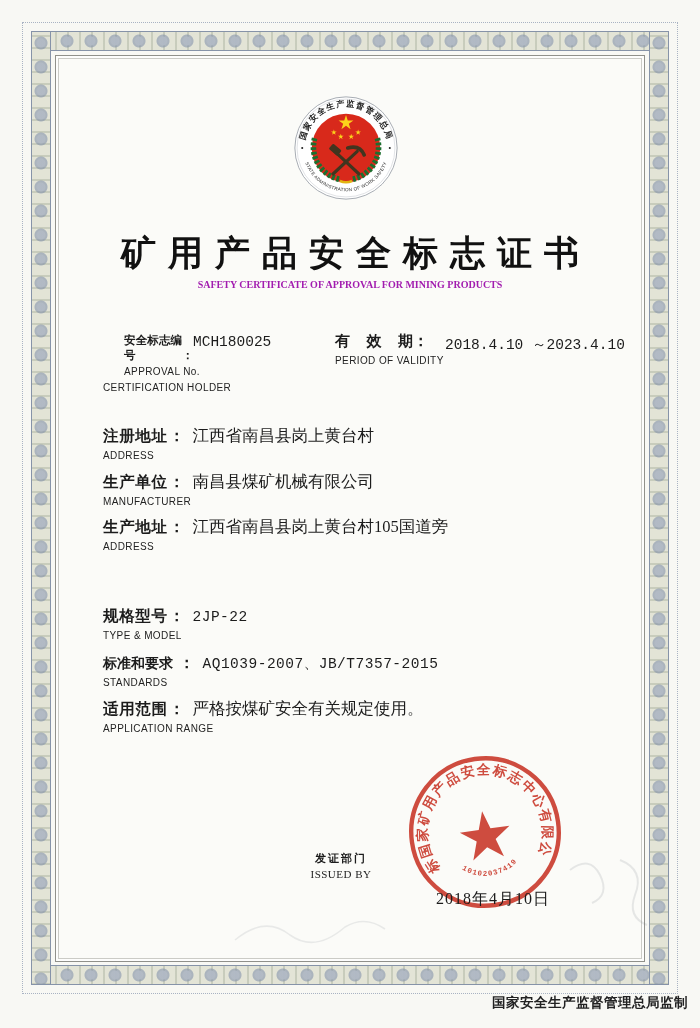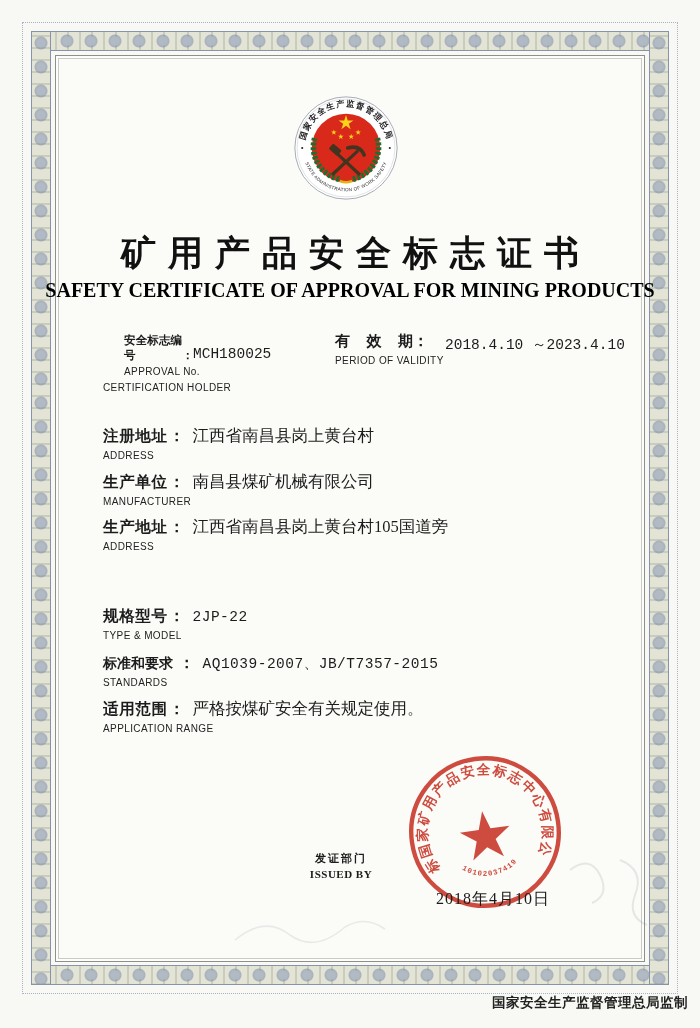--- a/index.html
+++ b/index.html
@@ -52,21 +52,21 @@
   
   .emblem{position:absolute;left:294px;top:96px;width:104px;height:104px;}
   
   .title-zh{
     position:absolute;left:40px;right:40px;top:230px;
     text-align:center;font-size:35px;font-weight:700;
     letter-spacing:12px;text-indent:12px;color:#111;
   }
   .title-en{
     position:absolute;left:40px;right:40px;top:279px;
-    text-align:center;font-size:20px;font-weight:700;letter-spacing:0px;color:#000000;
+    text-align:center;font-size:10px;font-weight:700;letter-spacing:0px;color:#a21caf;
   }
   
   .mono{font-family:"Liberation Mono","DejaVu Sans Mono",monospace;}
   .zh-label{
     display:inline-block;width:64px;
     font-size:15.5px;font-weight:600;
     text-align:justify;text-align-last:justify;
     vertical-align:baseline;
   }
   .zh-label.wide{width:74px;font-size:14px;text-align-last:auto;}
@@ -79,36 +79,36 @@
   }
   .row{position:absolute;left:103px;right:58px;}
   
   .hdr{position:absolute;top:331px;left:0;width:700px;height:46px;}
   .hdr-label-s{
     display:inline-block;width:58px;font-size:11.5px;font-weight:600;
     text-align:justify;text-align-last:justify;
   }
   .hdr-colon-s{font-size:11.5px;font-weight:600;}
   .hdr-block-l{position:absolute;left:124px;top:2px;}
-  .hdr-value-l{position:absolute;left:193px;top:15px;font-size:14.5px;}
+  .hdr-value-l{position:absolute;left:193px;top:3px;font-size:14.5px;}
   .hdr-block-r{position:absolute;left:335px;top:0;}
   .hdr-label-m{
     display:inline-block;width:78px;font-size:15px;font-weight:600;
     text-align:justify;text-align-last:justify;
   }
   .hdr-value-r{position:absolute;left:445px;top:4px;font-size:14.5px;}
   
   .statement{
     position:absolute;left:95px;top:788px;width:516px;
     font-size:13.8px;line-height:1.82;text-align:justify;text-indent:2em;
     color:#161616;z-index:2;
   }
   .issued{position:absolute;left:285px;top:851px;width:112px;text-align:center;z-index:2;}
   .issued-zh{font-size:11px;font-weight:600;letter-spacing:2px;}
-  .issued-en{font-size:11px;font-weight:700;margin-top:2px;letter-spacing:.5px;}
+  .issued-en{font-size:11px;font-weight:400;margin-top:2px;letter-spacing:.5px;}
   .stamp{position:absolute;left:406px;top:753px;width:158px;height:158px;z-index:3;
          mix-blend-mode:multiply;opacity:.88;}
   .issue-date{position:absolute;left:436px;top:889px;font-size:16px;letter-spacing:1px;z-index:4;}
   .footer-note{
     position:absolute;top:994px;right:12px;
     font-size:13.5px;font-weight:700;letter-spacing:.5px;color:#222;
   }
   .scribble{position:absolute;opacity:.16;z-index:1;}
 </style>
 </head>

